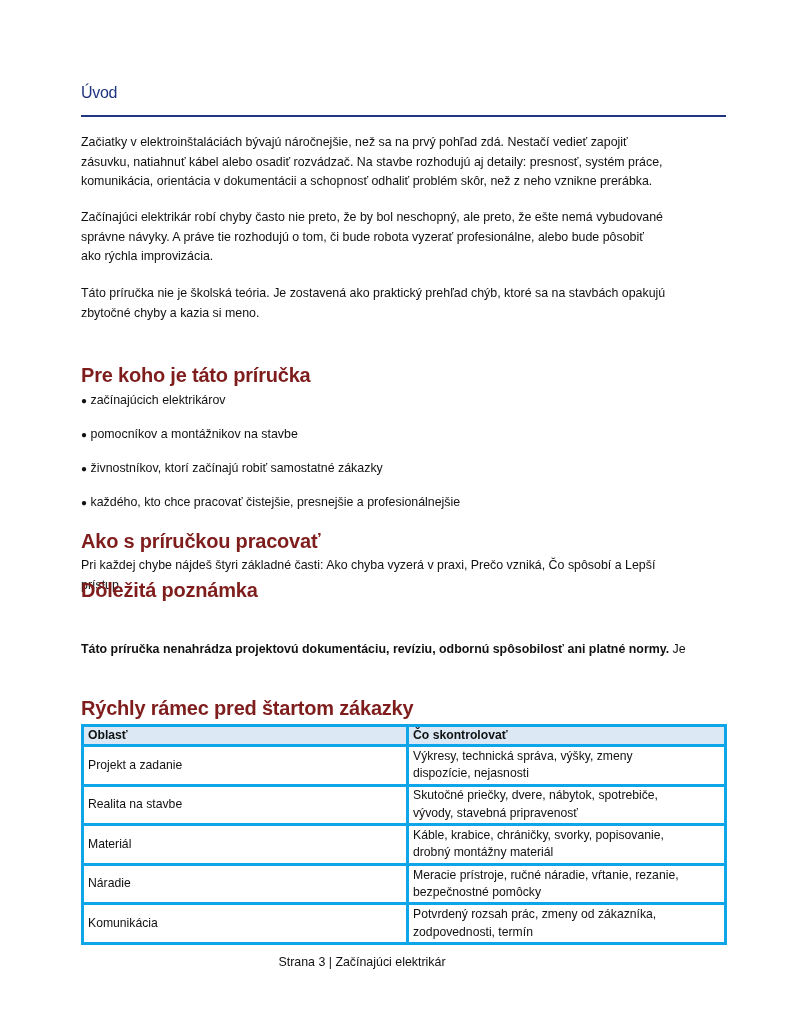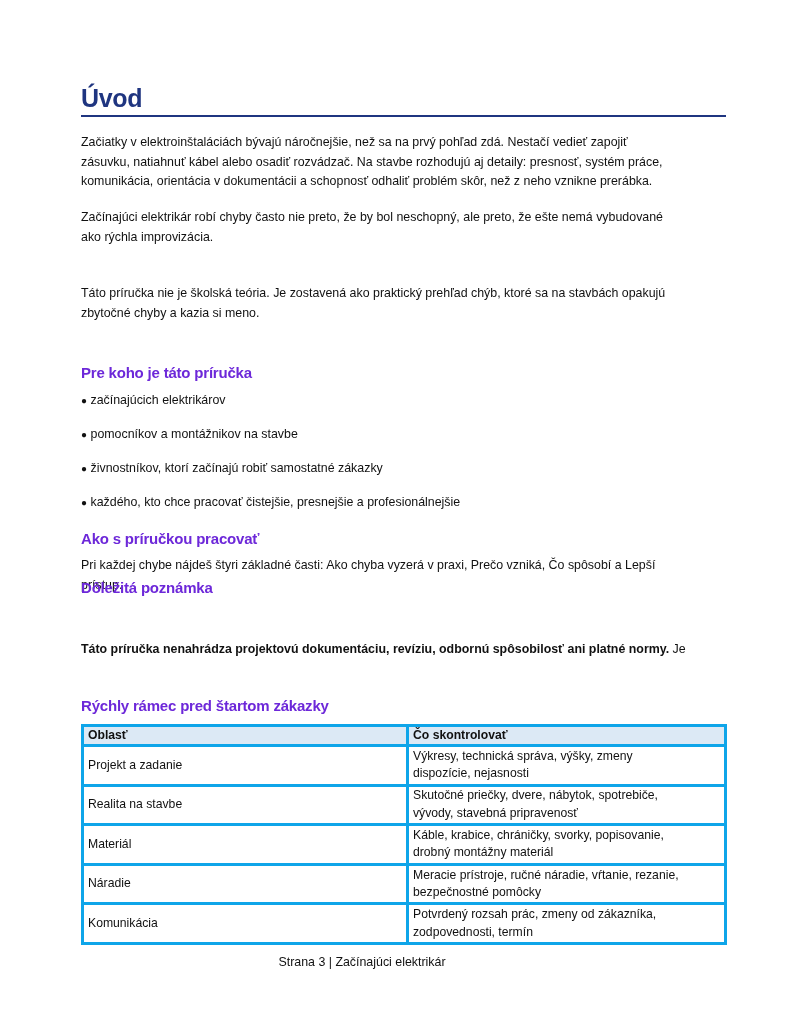--- a/index.html
+++ b/index.html
@@ -1,23 +1,23 @@
 <!DOCTYPE html>
 <html><head>
 <meta charset="utf-8">
 <style>
   html, body { margin: 0; padding: 0; background: #ffffff; }
   body { width: 800px; height: 1036px; position: relative; overflow: hidden;
          font-family: "Liberation Sans", sans-serif; color: #111111; }
   .abs { position: absolute; }
-  .title { left: 81px; top: 84px; font-size: 25px; font-weight: bold; color: #1F3580; letter-spacing: -0.3px; }
+  .title { left: 81px; top: 84px; font-size: 16px; font-weight: normal; color: #1F3580; letter-spacing: -0.3px; }
   .title-rule { left: 81px; top: 115px; width: 645px; height: 2px; background: #1F3580; }
   .para { left: 81px; width: 660px; font-size: 12.4px; line-height: 19.6px; white-space: nowrap; }
   .para .ln { display: block; }
-  .h2 { left: 81px; font-size: 15px; font-weight: bold; color: #6d28d9; letter-spacing: -0.2px; }
+  .h2 { left: 81px; font-size: 20px; font-weight: bold; color: #7f1d1d; letter-spacing: -0.2px; }
   .bullet { left: 81px; font-size: 12.4px; line-height: 18px; white-space: nowrap; }
   .bold { font-weight: bold; }
   table.frame { position: absolute; left: 81px; top: 724px; width: 646px; border-collapse: collapse;
                 font-size: 12.2px; }
   table.frame th, table.frame td { border: 3px solid #0ea5e9; padding: 0 4px; text-align: left; vertical-align: middle; }
   table.frame th { background: #DCE9F5; font-weight: bold; height: 17px; line-height: 17px; }
   table.frame td { height: 36.6px; line-height: 17.5px; }
   table.frame td.c1 { width: 314px; margin-top: 40px; }
   .footer { left: 0; width: 724px; top: 955px; text-align: center; font-size: 12.4px; }
 </style>
@@ -27,20 +27,21 @@
 <div class="abs title">Úvod</div>
 <div class="abs title-rule"></div>
 
 <div class="abs para" style="top:133px;">
   <span class="ln">Začiatky v elektroinštaláciách bývajú náročnejšie, než sa na prvý pohľad zdá. Nestačí vedieť zapojiť</span>
   <span class="ln">zásuvku, natiahnuť kábel alebo osadiť rozvádzač. Na stavbe rozhodujú aj detaily: presnosť, systém práce,</span>
   <span class="ln">komunikácia, orientácia v dokumentácii a schopnosť odhaliť problém skôr, než z neho vznikne prerábka.</span>
 </div>
 <div class="abs para" style="top:208px;">
   <span class="ln">Začínajúci elektrikár robí chyby často nie preto, že by bol neschopný, ale preto, že ešte nemá vybudované</span>
+  <span class="ln">správne návyky. A práve tie rozhodujú o tom, či bude robota vyzerať profesionálne, alebo bude pôsobiť</span>
   <span class="ln">ako rýchla improvizácia.</span>
 </div>
 <div class="abs para" style="top:284px;">
   <span class="ln">Táto príručka nie je školská teória. Je zostavená ako praktický prehľad chýb, ktoré sa na stavbách opakujú</span>
   <span class="ln">zbytočné chyby a kazia si meno.</span>
 </div>
 
 <div class="abs h2" style="top:364px;">Pre koho je táto príručka</div>
 <div class="abs bullet" style="top:391px;">
   <span style="font-size:10px;">●</span>

